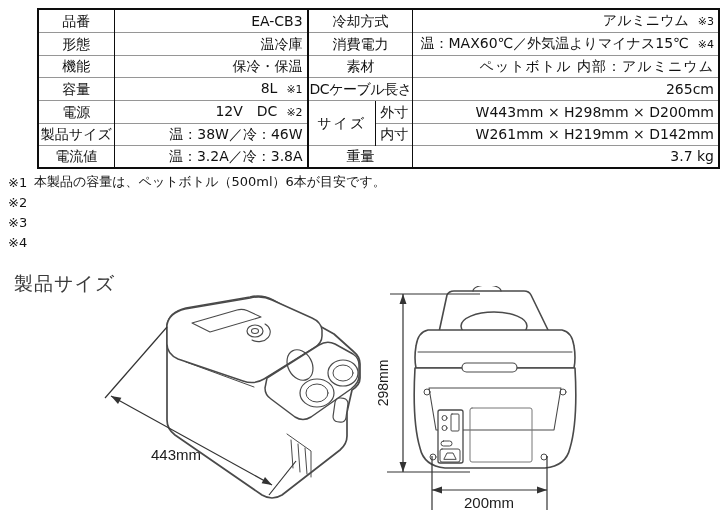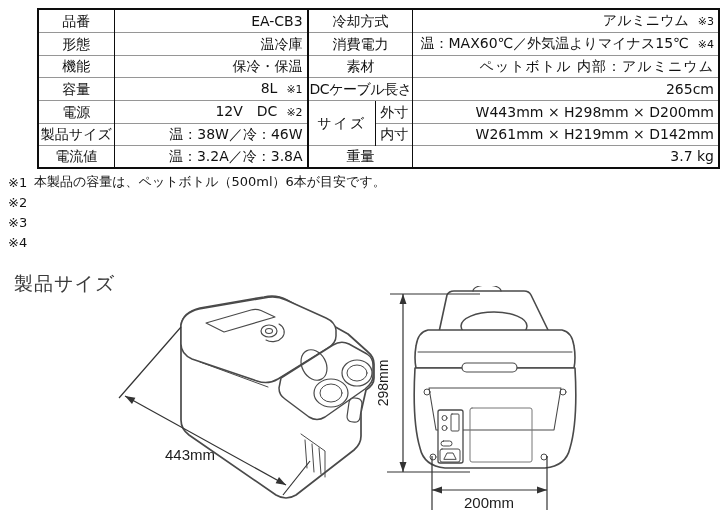--- a/index.html
+++ b/index.html
@@ -116,21 +116,21 @@
   <div class="note-line">
     <span class="mark">※3</span>
   </div>
   <div class="note-line">
     <span class="mark">※4</span>
   </div>
 </div>
 
 <div class="section-title">製品サイズ</div>
 
-<div class="diagram" style="left:118px;top:292px;">
+<div class="diagram" style="left:104px;top:292px;">
 <svg width="262" height="218" viewBox="0 0 262 218">
   <g stroke="#4a4a4a" fill="none" stroke-linejoin="round" stroke-linecap="round">
 
     <path d="M63,33 Q65,20 82,16 L146,5 Q158,2 169,8 L230,42 L250,60 Q256,65 256,72 L256,86 Q256,93 248,98 L243,120 L243,144 Q243,152 236,158 L178,203 Q168,209 158,203 L71,143 Q63,137 63,128 Z" fill="#fff" stroke-width="1.7"></path>
 
     <path d="M63,33 Q65,21 81,17 L146,6 Q158,3 168,8 L208,26 Q217,30 218,38 L218,44 Q218,51 210,56 L160,87 Q150,93 139,89 L74,67 Q63,62 63,52 Z" fill="#fff" stroke-width="1.5"></path>
 
     <path d="M88,31 L133,18 Q138,16.5 143,18.5 L157,25 L106,40 Z" stroke-width="1.1"></path>
 
     <ellipse cx="151" cy="39" rx="8" ry="6" stroke-width="1.2"></ellipse>

